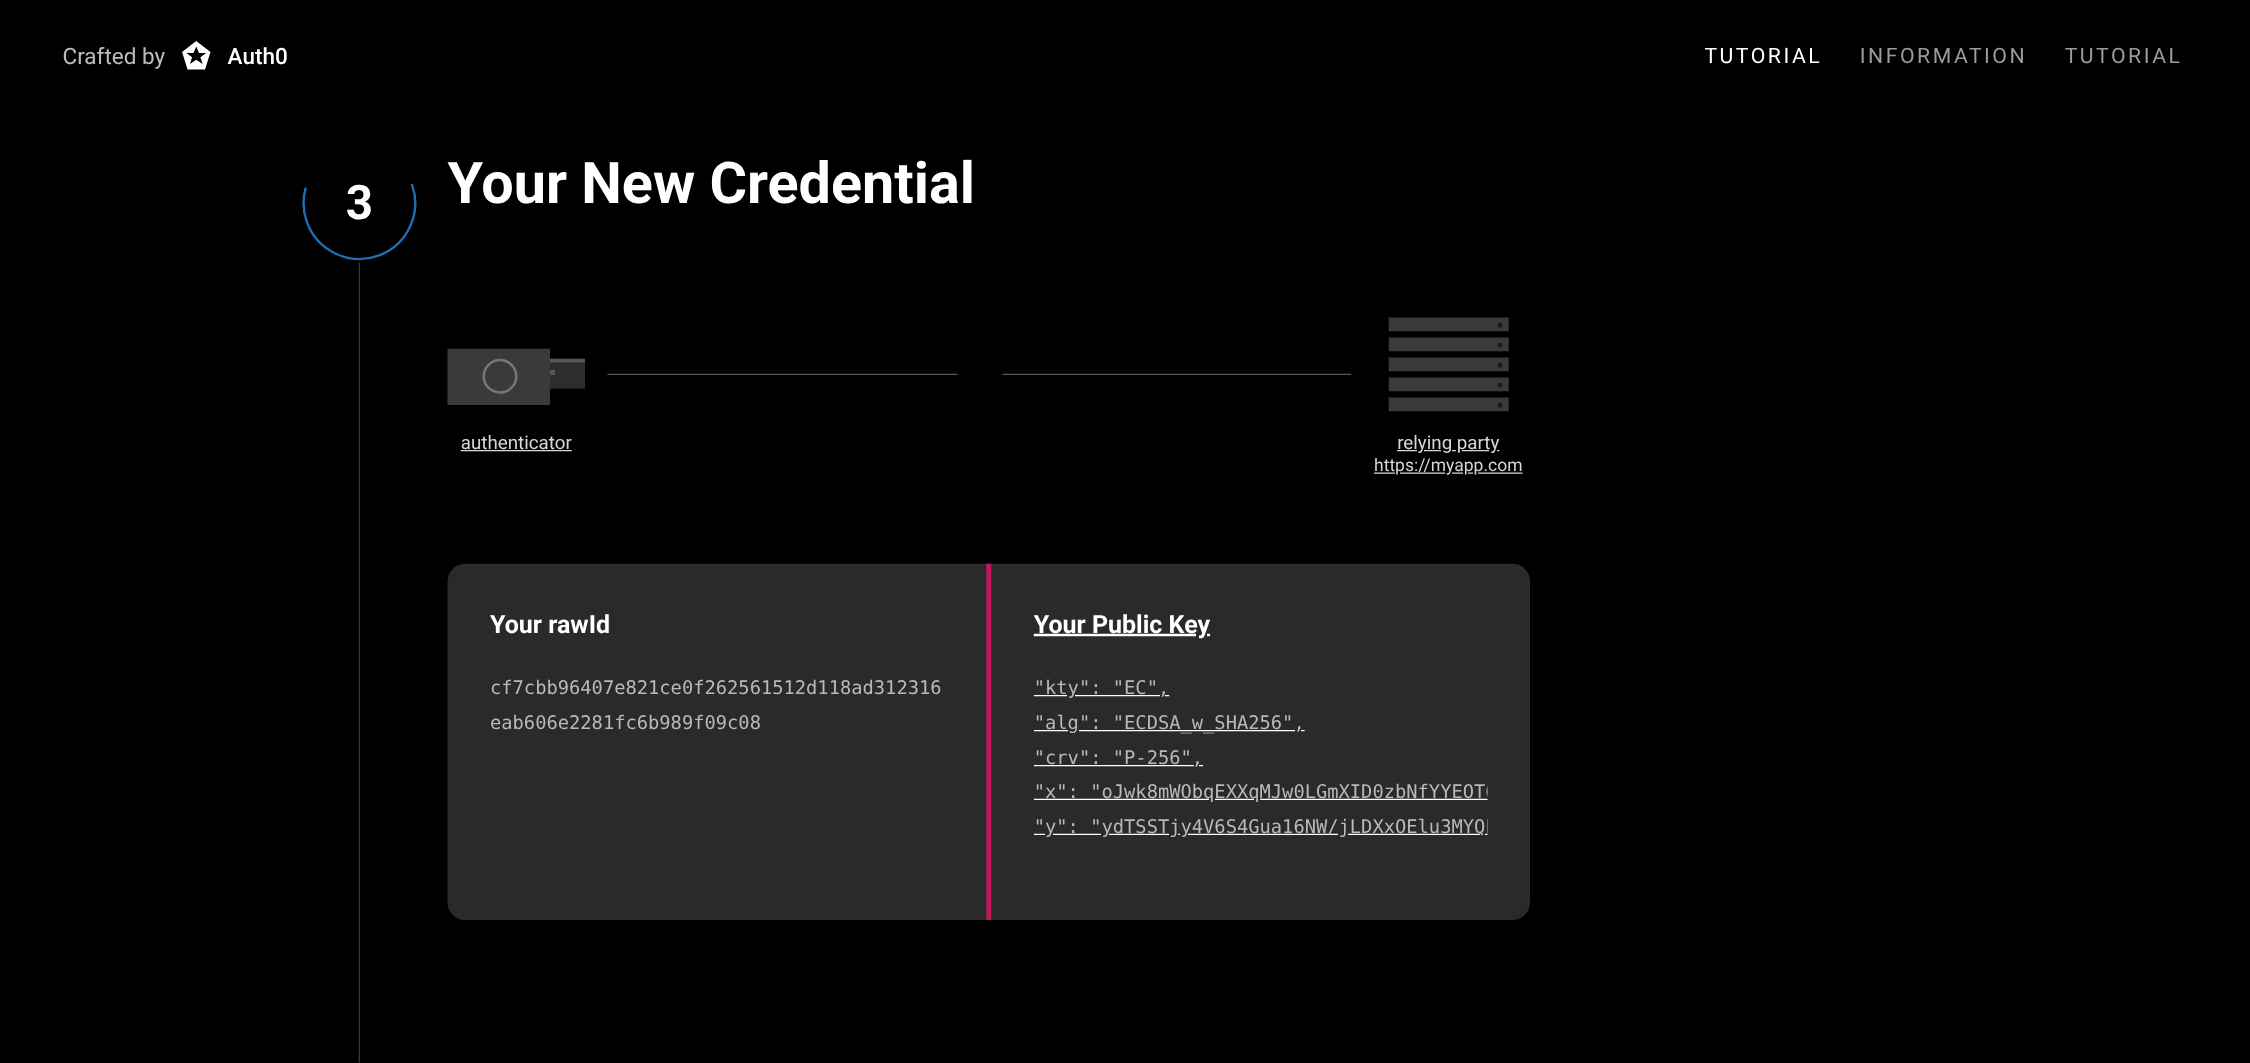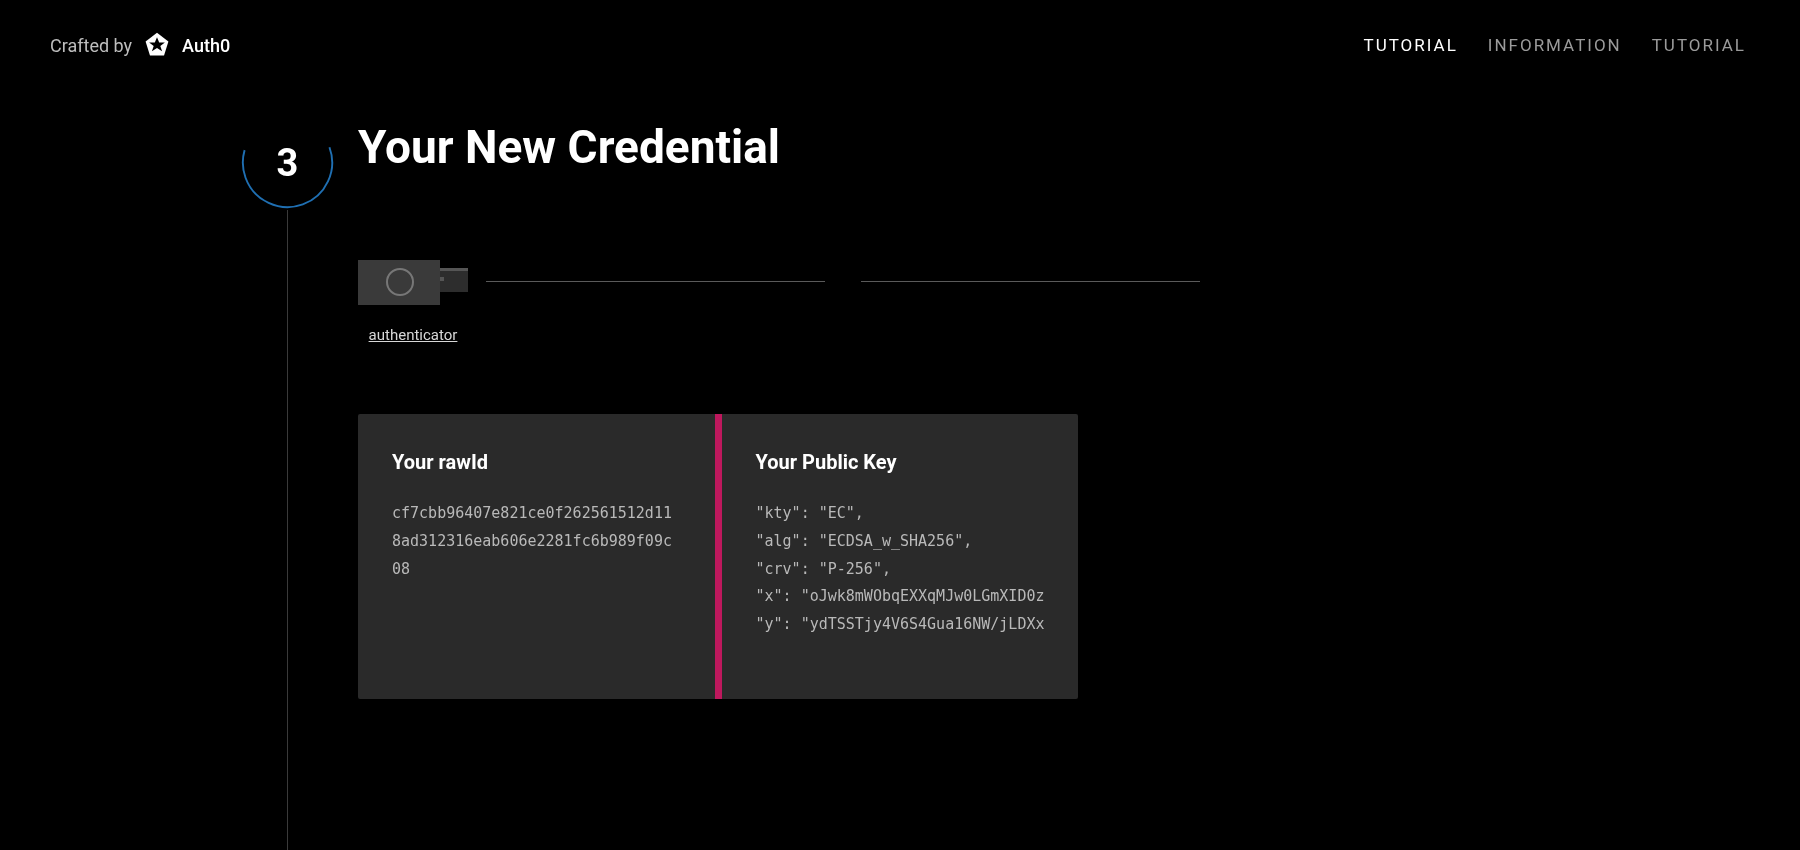--- a/index.html
+++ b/index.html
@@ -158,30 +158,30 @@
   .server-icon .rack {
     height:11px; background:#3a3a3a; position:relative;
   }
   .server-icon .rack::after{
     content:""; position:absolute; right:5px; top:4px; width:4px; height:4px; background:#1a1a1a; border-radius:50%;
   }
 
   .panels {
     display:flex;
     margin-top: 70px;
-    width: 720px;
+    width: 866px;
     background:#2a2a2a;
-    border-radius:2px;
+    border-radius:14px;
   }
   .panel {
     flex:1;
     padding: 36px 34px 60px 34px;
     min-width:0;
   }
-  .panel + .panel { border-left:7px solid #be185d; }
+  .panel + .panel { border-left:4px solid #be185d;text-decoration:underline; }
   .panel h3 {
     font-size:20px; font-weight:700; margin-bottom:26px; color:#fff;
   }
   .mono {
     font-family: ui-monospace, SFMono-Regular, Menlo, Consolas, monospace;
     font-size:15px;
     color:#b9b9b9;
     line-height:1.85;
     white-space:pre;
     overflow:hidden;
@@ -229,20 +229,31 @@
           <div class="ring"></div>
         </div>
         <span>authenticator</span>
       </div>
 
       <div class="connector"></div>
 
 
       <div class="connector"></div>
 
+      <div class="flow-node">
+        <div class="server-icon">
+          <div class="rack"></div>
+            <div class="rack"></div>
+            <div class="rack"></div>
+            <div class="rack"></div>
+            <div class="rack"></div>
+        </div>
+        <span>relying party</span>
+        <span class="sub">https://myapp.com</span>
+      </div>
     </div>
 
     <div class="panels">
       <div class="panel left">
         <h3>Your rawId</h3>
         <div class="mono">cf7cbb96407e821ce0f262561512d118ad312316eab606e2281fc6b989f09c08</div>
       </div>
       <div class="panel">
         <h3>Your Public Key</h3>
         <div class="mono">"kty": "EC",

